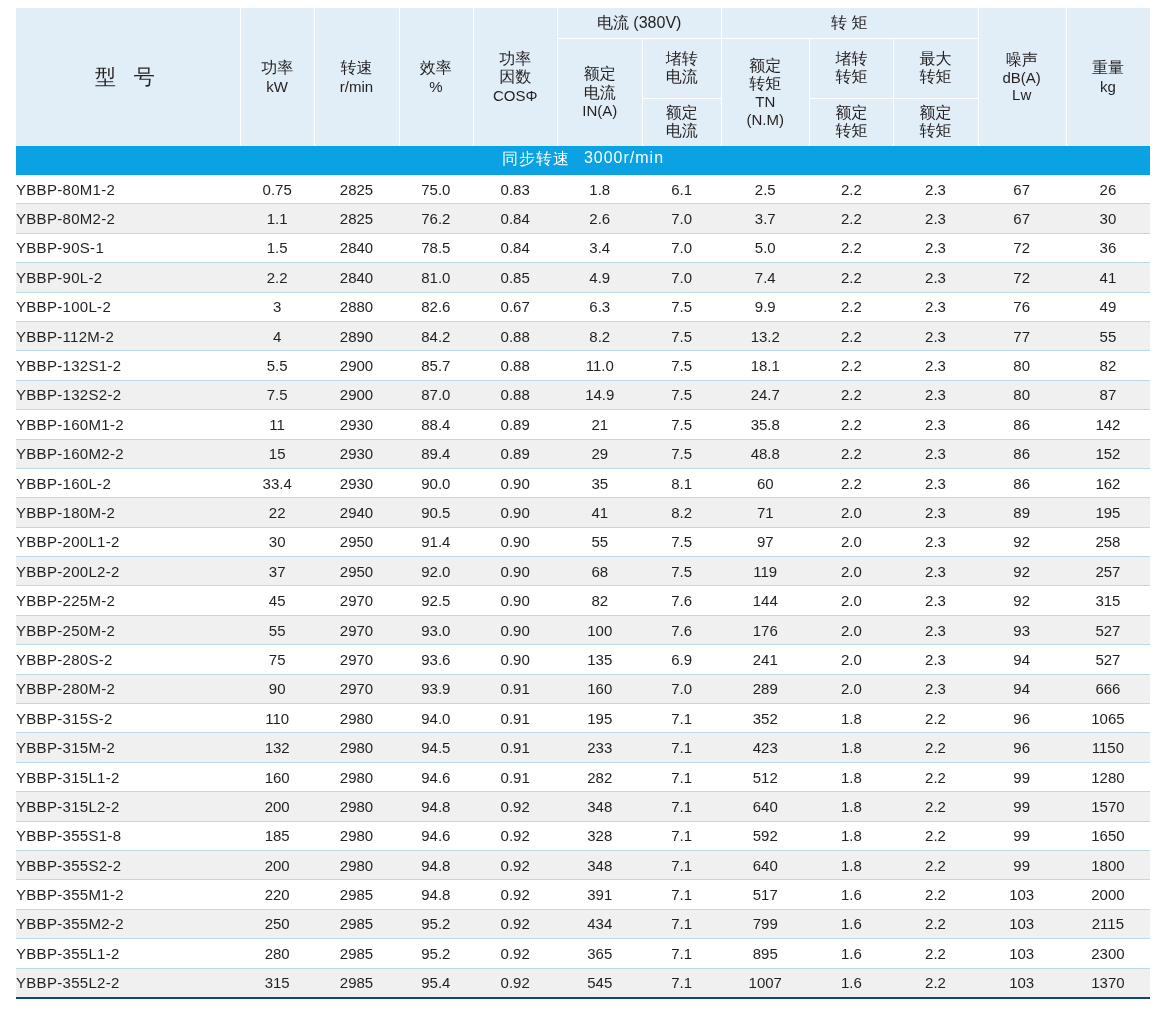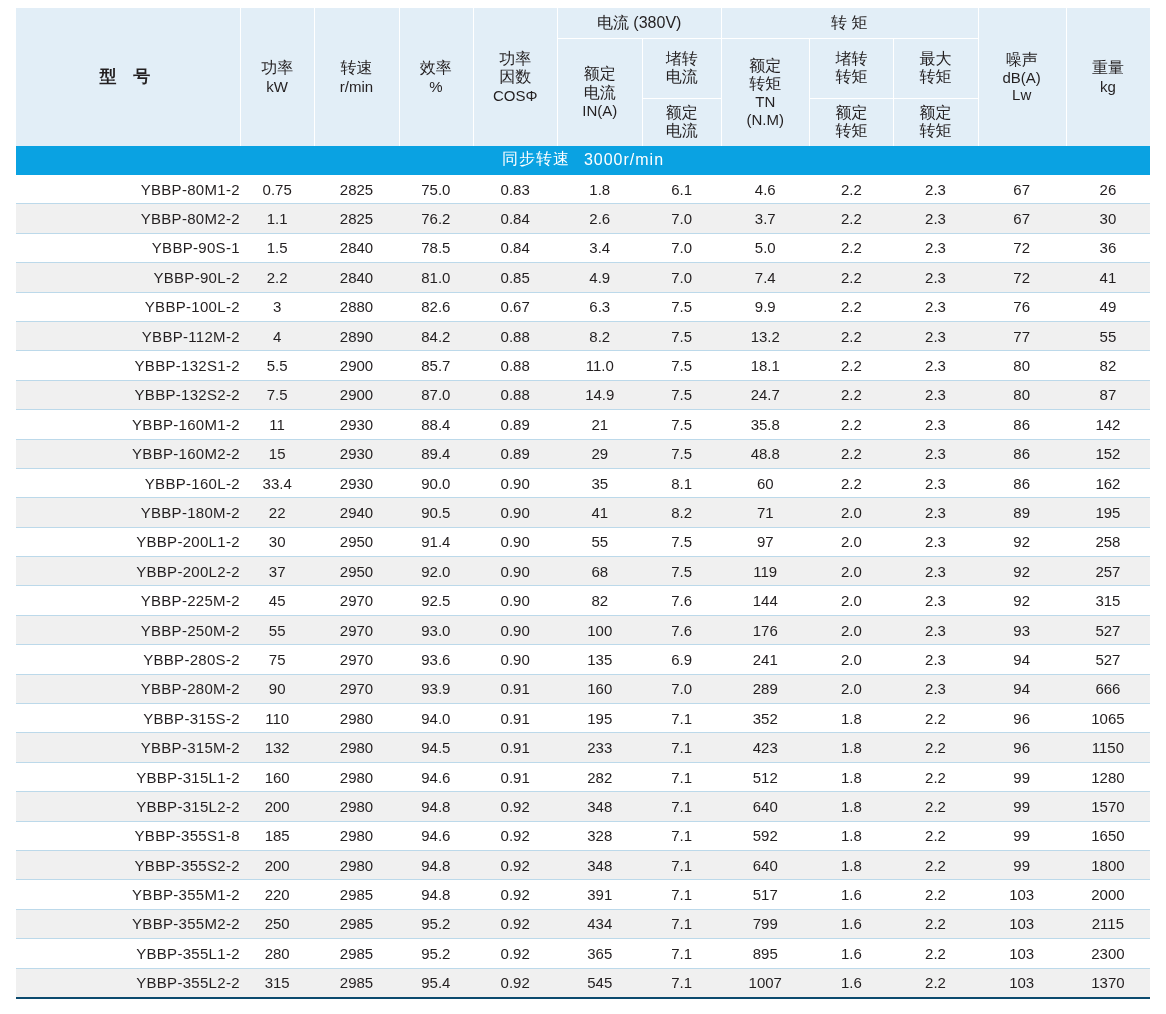--- a/index.html
+++ b/index.html
@@ -52,61 +52,60 @@
     flex-direction: column;
     align-items: center;
     justify-content: center;
     line-height: 1.15;
     font-size: 16px;
   }
   .hcell .sm {
     font-size: 15px;
   }
   .model-head {
-    font-size: 17px;
+    font-size: 21px;
     letter-spacing: 6px;
-    font-weight: bold;
   }
   .vsep-l {
     box-shadow: inset 1px 0 0 #ffffff;
   }
   .grp-line {
     border-bottom: 1px solid #ffffff !important;
   }
   
   tr.band td {
     background: #0aa2e2;
     color: #ffffff;
     text-align: center;
     height: 27px;
     font-size: 16px;
     letter-spacing: 1px;
     padding: 0;
   }
   tr.band .band-inner {
     display: flex;
-    align-items: center;
+    align-items: flex-start;
     justify-content: center;
     gap: 14px;
   }
   
   tbody td {
     height: 28.4px;
     text-align: center;
     vertical-align: middle;
     font-size: 15px;
     padding: 0;
     border-bottom: 1px solid #bcd9ea;
     background: #ffffff;
   }
   tbody tr.alt td {
     background: #f0f0f0;
   }
   tbody td.model {
-    text-align: right;
+    text-align: left;
     letter-spacing: 0.3px;
     font-size: 15px;
   }
   tbody tr:last-child td {
     border-bottom: 2px solid #0c4a6e;
   }
   .topline {
     border-top: 2px solid #0aa2e2;
   }
 </style>
@@ -249,21 +248,21 @@
         </td>
       </tr>
     <tr class="first">
           <td class="model topline">YBBP-80M1-2</td>
           <td class="topline">0.75</td>
           <td class="topline">2825</td>
           <td class="topline">75.0</td>
           <td class="topline">0.83</td>
           <td class="topline">1.8</td>
           <td class="topline">6.1</td>
-          <td class="topline">4.6</td>
+          <td class="topline">2.5</td>
           <td class="topline">2.2</td>
           <td class="topline">2.3</td>
           <td class="topline">67</td>
           <td class="topline">26</td>
         </tr>
         <tr class="alt">
           <td class="model">YBBP-80M2-2</td>
           <td>1.1</td>
           <td>2825</td>
           <td>76.2</td>

